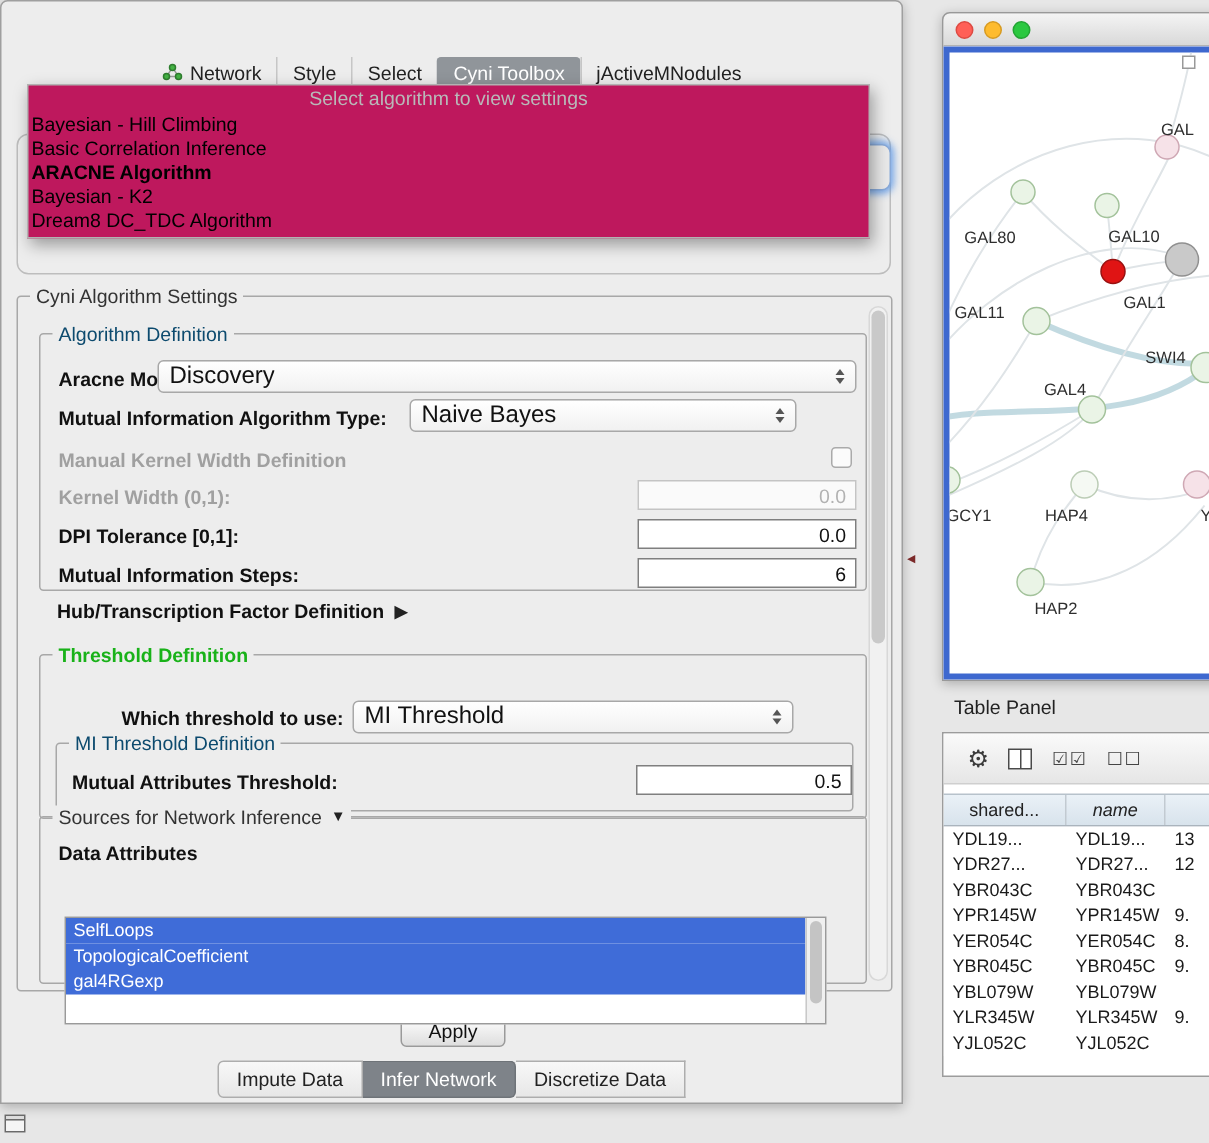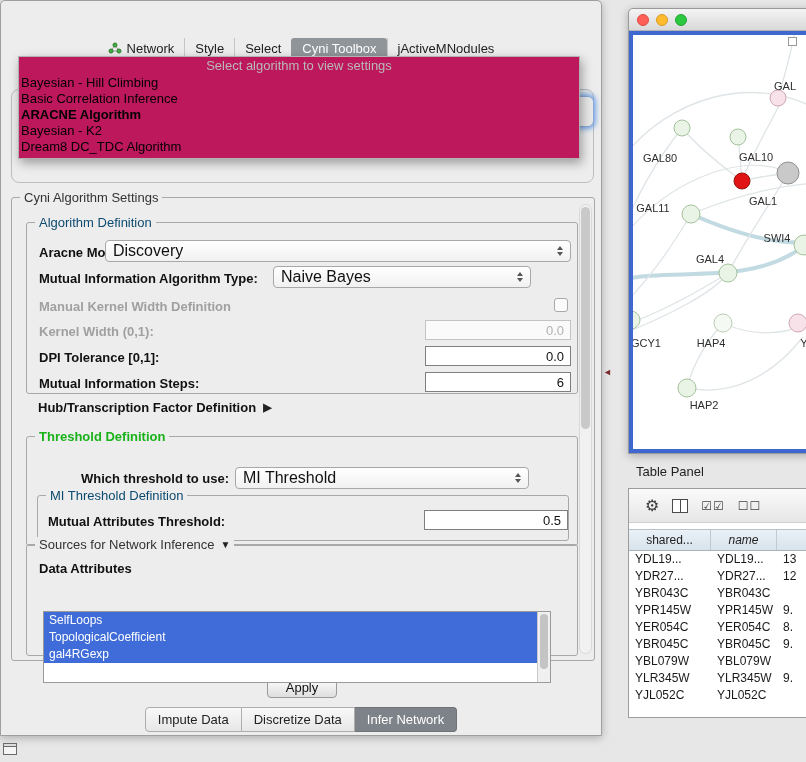--- a/index.html
+++ b/index.html
@@ -236,22 +236,22 @@
             <div class="attr-thumb"></div>
           </div>
         </div>
       </div>
     </div>
 
     <button class="apply-btn">Apply</button>
 
     <div class="bottom-tabs">
       <div class="btab first">Impute Data</div>
+      <div class="btab selected last">Infer Network</div>
       <div class="btab">Discretize Data</div>
-      <div class="btab selected last">Infer Network</div>
     </div>
   </div>
 
   <div class="splitter-arrow">◄</div>
 
   <div class="net-window">
     <div class="net-titlebar">
       <span class="tl red"></span>
       <span class="tl yellow"></span>
       <span class="tl green"></span>

